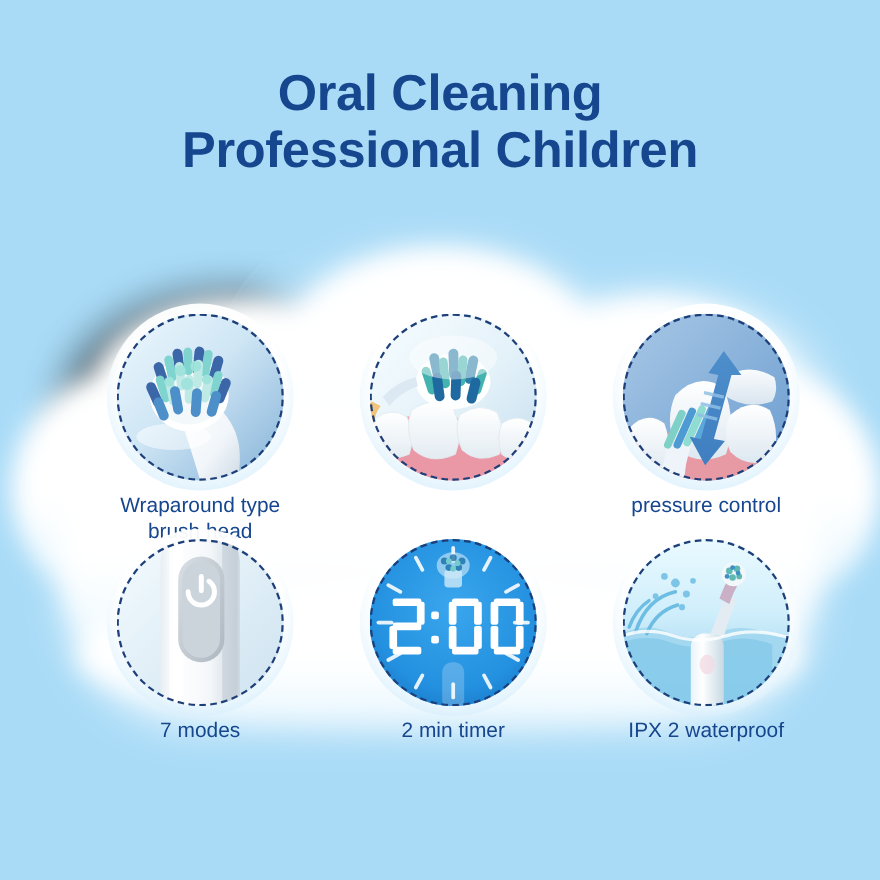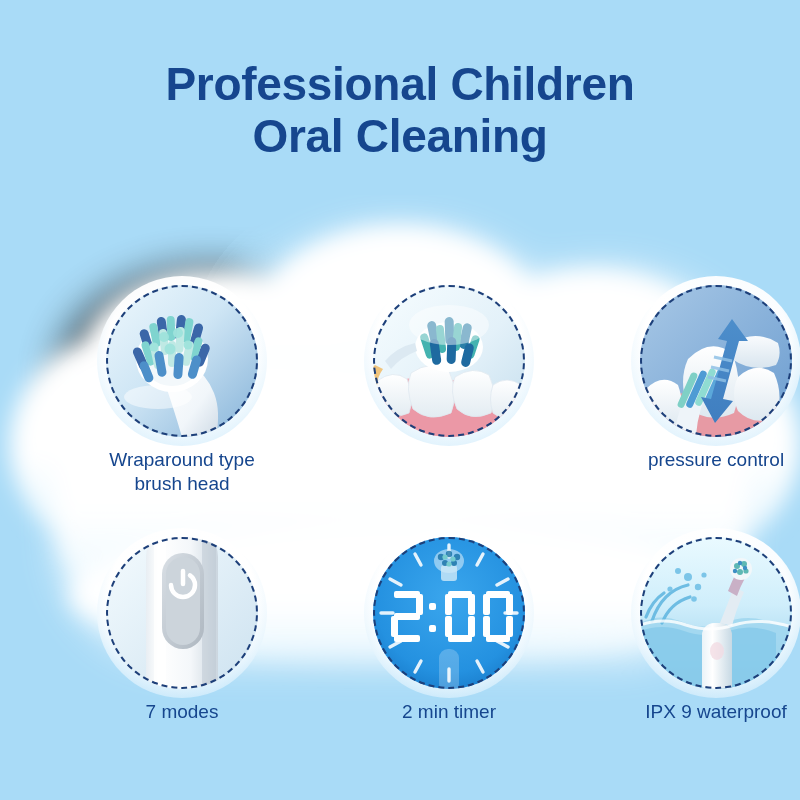--- a/index.html
+++ b/index.html
@@ -61,21 +61,20 @@
     left: 72px;
     top: 285px;
     width: 660px;
     z-index: 4;
     display: grid;
     grid-template-columns: repeat(3, 1fr);
     grid-template-rows: 205px 205px;
     column-gap: 10px;
     row-gap: 0px;
     justify-items: center;
-    gap: 47px;
   }
 
   .feature {
     width: 220px;
     display: flex;
     flex-direction: column;
     align-items: center;
   }
 
   .badge {
@@ -158,22 +157,22 @@
         <ellipse cx="592" cy="172" rx="134" ry="96"></ellipse>
         <ellipse cx="120" cy="250" rx="110" ry="110"></ellipse>
         <ellipse cx="690" cy="250" rx="110" ry="110"></ellipse>
         <rect x="55" y="168" width="690" height="262" rx="110"></rect>
         <ellipse cx="400" cy="400" rx="330" ry="70"></ellipse>
       </g>
     </svg>
   </div>
 
   <div class="title-block">
+    <span class="title-line">Oral Cleaning</span>
     <span class="title-line">Professional Children</span>
-    <span class="title-line">Oral Cleaning</span>
   </div>
 
   <div class="features">
 
     <div class="feature">
       <div class="badge">
         <div class="badge-clip">
           <svg class="badge-art" viewBox="0 0 152 152" xmlns="http://www.w3.org/2000/svg">
             <defs>
               <linearGradient id="g1bg" x1="0" y1="0" x2="1" y2="1">
@@ -541,18 +540,18 @@
                   <circle cx="105" cy="31" r="2.2"></circle>
                 </g>
             </g>
 
             <path d="M0 88 q24 -8 46 0 q24 8 48 0 q26 -8 58 2" fill="none" stroke="#ffffff" stroke-width="3" opacity="0.8"></path>
           </svg>
         </div>
         <div class="badge-ring"></div>
       </div>
       <div class="caption">
-        <span class="cap-line">IPX 9 waterproof</span>
+        <span class="cap-line">IPX 2 waterproof</span>
       </div>
     </div>
 
   </div>
 </div>
 
 </body></html>

